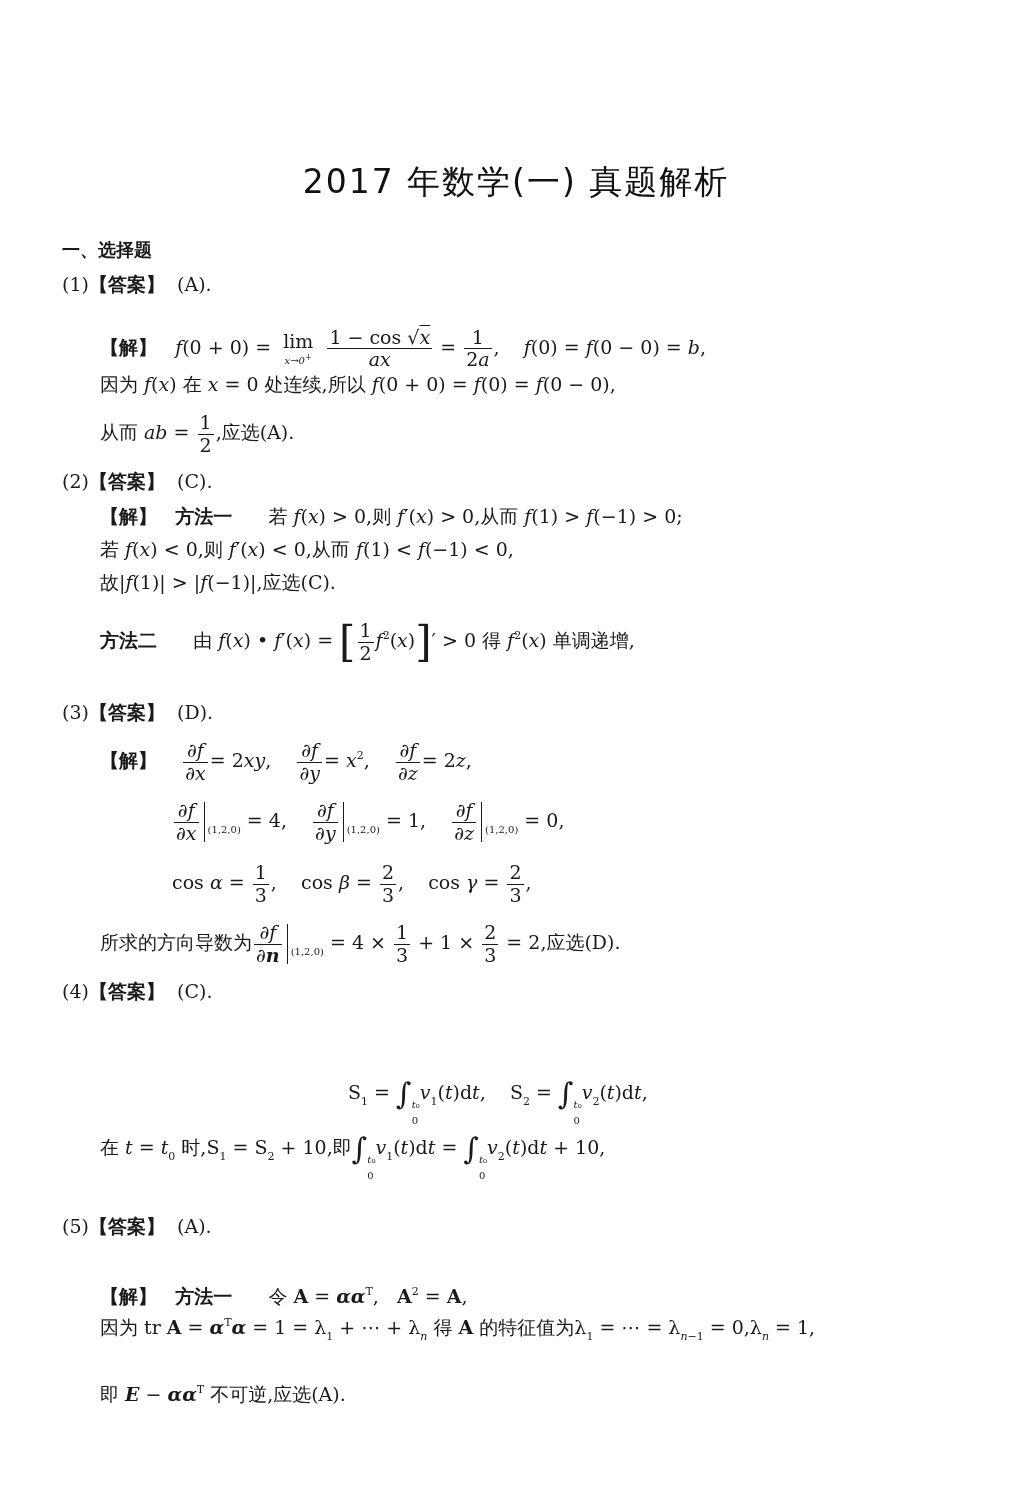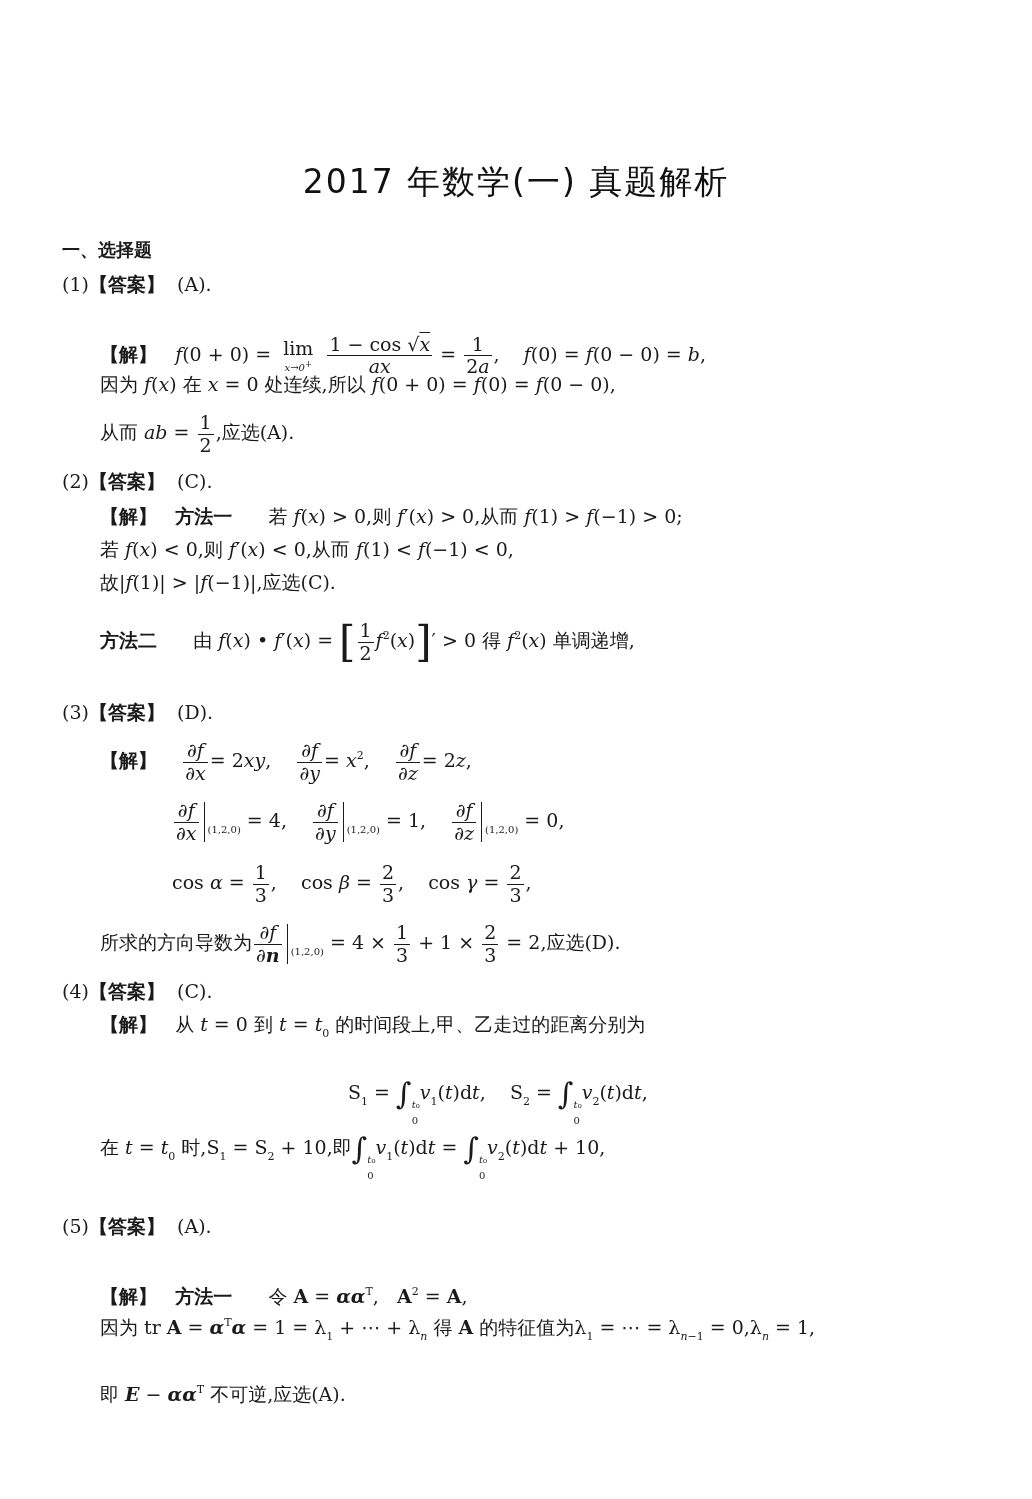--- a/index.html
+++ b/index.html
@@ -36,21 +36,21 @@
 
 <div class="page">
 
   <div class="title">2017 年数学(一) 真题解析</div>
 
   <div class="line sec" style="left:62px;top:241px;">一、选择题</div>
 
   <div class="line" style="left:62px;top:275px;">
     <span>(1)</span><span class="bold">【答案】</span>&nbsp;&nbsp;<span>(A).</span>
   </div>
-  <div class="line" style="left:100px;top:322px;">
+  <div class="line" style="left:100px;top:315px;">
     <span class="bold">【解】</span>&nbsp;&nbsp;
     <span class="it">f</span>(0 + 0) =
     <span class="frac" style="margin:16px 4px;"><span style="font-style:normal;">lim</span><span class="tiny it">x→0<sup>+</sup></span></span>
     <span class="frac"><span class="num">1 − cos √<span class="it" style="text-decoration:overline;">x</span></span><span class="it">ax</span></span>
     = <span class="frac"><span class="num">1</span><span>2<span class="it">a</span></span></span>,&nbsp;&nbsp;&nbsp;
     <span class="it">f</span>(0) = <span class="it">f</span>(0 − 0) = <span class="it">b</span>,
   </div>
   <div class="line" style="left:100px;top:375px;">
     <span>因为 </span><span class="it">f</span>(<span class="it">x</span>)<span> 在 </span><span class="it">x</span> = 0<span> 处连续,所以 </span><span class="it">f</span>(0 + 0) = <span class="it">f</span>(0) = <span class="it">f</span>(0 − 0),
   </div>
@@ -96,23 +96,20 @@
     cos <span class="it">β</span> = <span class="frac"><span class="num">2</span><span>3</span></span>,&nbsp;&nbsp;&nbsp;
     cos <span class="it">γ</span> = <span class="frac"><span class="num">2</span><span>3</span></span>,
   </div>
   <div class="line" style="left:100px;top:922px;">
     <span>所求的方向导数为</span><span class="frac"><span class="num">∂<span class="it">f</span></span><span>∂<span class="bi">n</span></span></span><span class="bar"></span><span class="sub tiny">(1,2,0)</span> = 4 × <span class="frac"><span class="num">1</span><span>3</span></span> + 1 × <span class="frac"><span class="num">2</span><span>3</span></span> = 2<span>,应选(D).</span>
   </div>
 
   <div class="line" style="left:62px;top:982px;">
     <span>(4)</span><span class="bold">【答案】</span>&nbsp;&nbsp;<span>(C).</span>
   </div>
-  <div class="line" style="left:100px;top:1015px;">
-    <span class="bold">【解】</span>&nbsp;&nbsp;&nbsp;<span>从 </span><span class="it">t</span> = 0<span> 到 </span><span class="it">t</span> = <span class="it">t</span><span class="sub">0</span><span> 的时间段上,甲、乙走过的距离分别为</span>
-  </div>
   <div class="line" style="left:348px;top:1058px;">
     S<span class="sub">1</span> = <span class="intg">∫</span><span class="limits"><span class="it">t</span>₀<br>0</span><span class="it">v</span><span class="sub">1</span>(<span class="it">t</span>)d<span class="it">t</span>,&nbsp;&nbsp;&nbsp;
     S<span class="sub">2</span> = <span class="intg">∫</span><span class="limits"><span class="it">t</span>₀<br>0</span><span class="it">v</span><span class="sub">2</span>(<span class="it">t</span>)d<span class="it">t</span>,
   </div>
   <div class="line" style="left:100px;top:1113px;">
     <span>在 </span><span class="it">t</span> = <span class="it">t</span><span class="sub">0</span><span> 时,</span>S<span class="sub">1</span> = S<span class="sub">2</span> + 10<span>,即</span><span class="intg">∫</span><span class="limits"><span class="it">t</span>₀<br>0</span><span class="it">v</span><span class="sub">1</span>(<span class="it">t</span>)d<span class="it">t</span> = <span class="intg">∫</span><span class="limits"><span class="it">t</span>₀<br>0</span><span class="it">v</span><span class="sub">2</span>(<span class="it">t</span>)d<span class="it">t</span> + 10,
   </div>
 
   <div class="line" style="left:62px;top:1217px;">
     <span>(5)</span><span class="bold">【答案】</span>&nbsp;&nbsp;<span>(A).</span>

